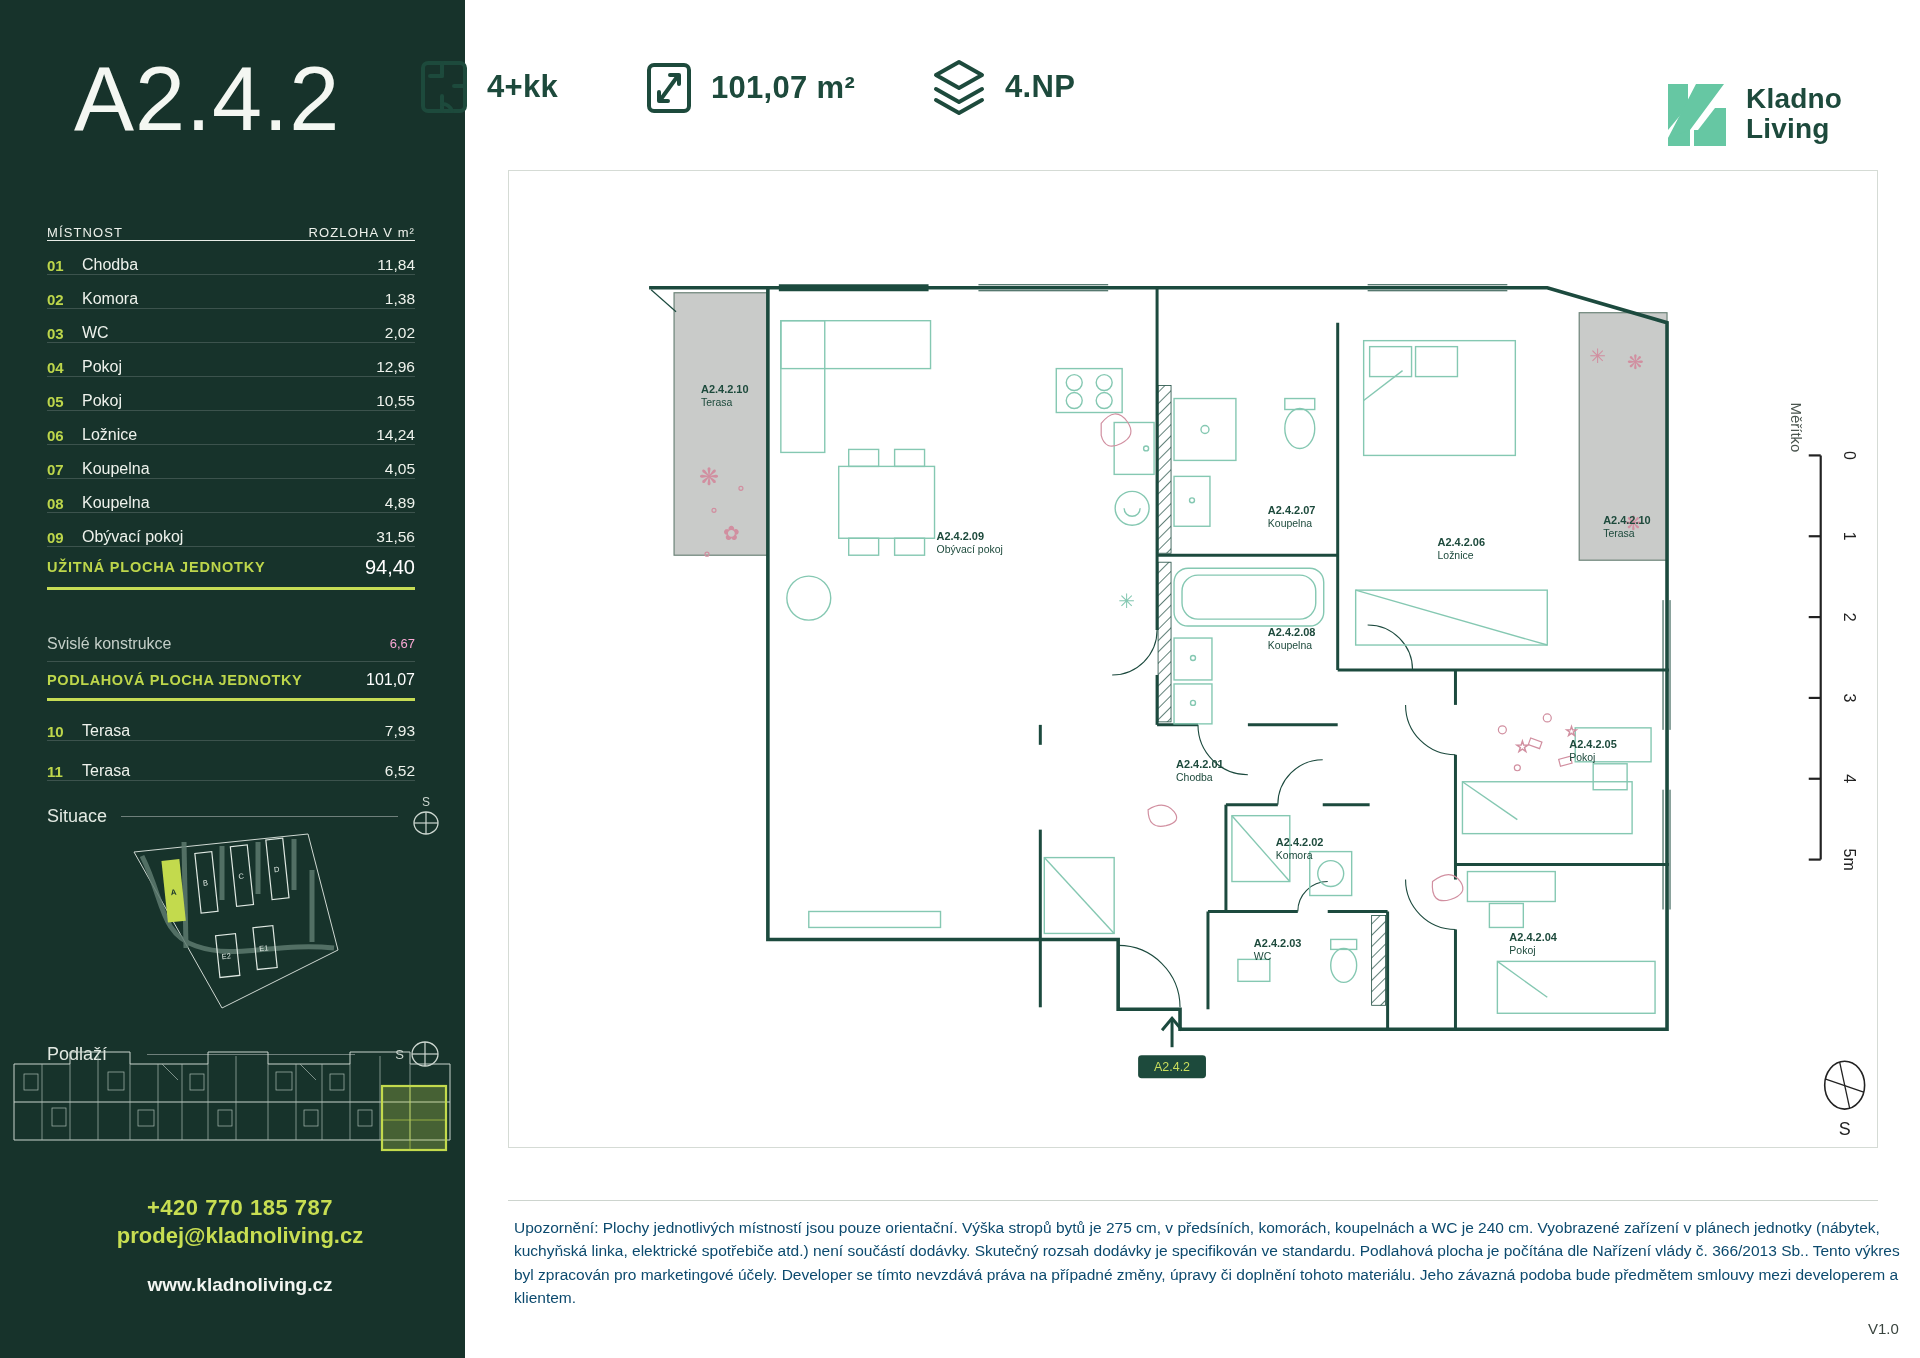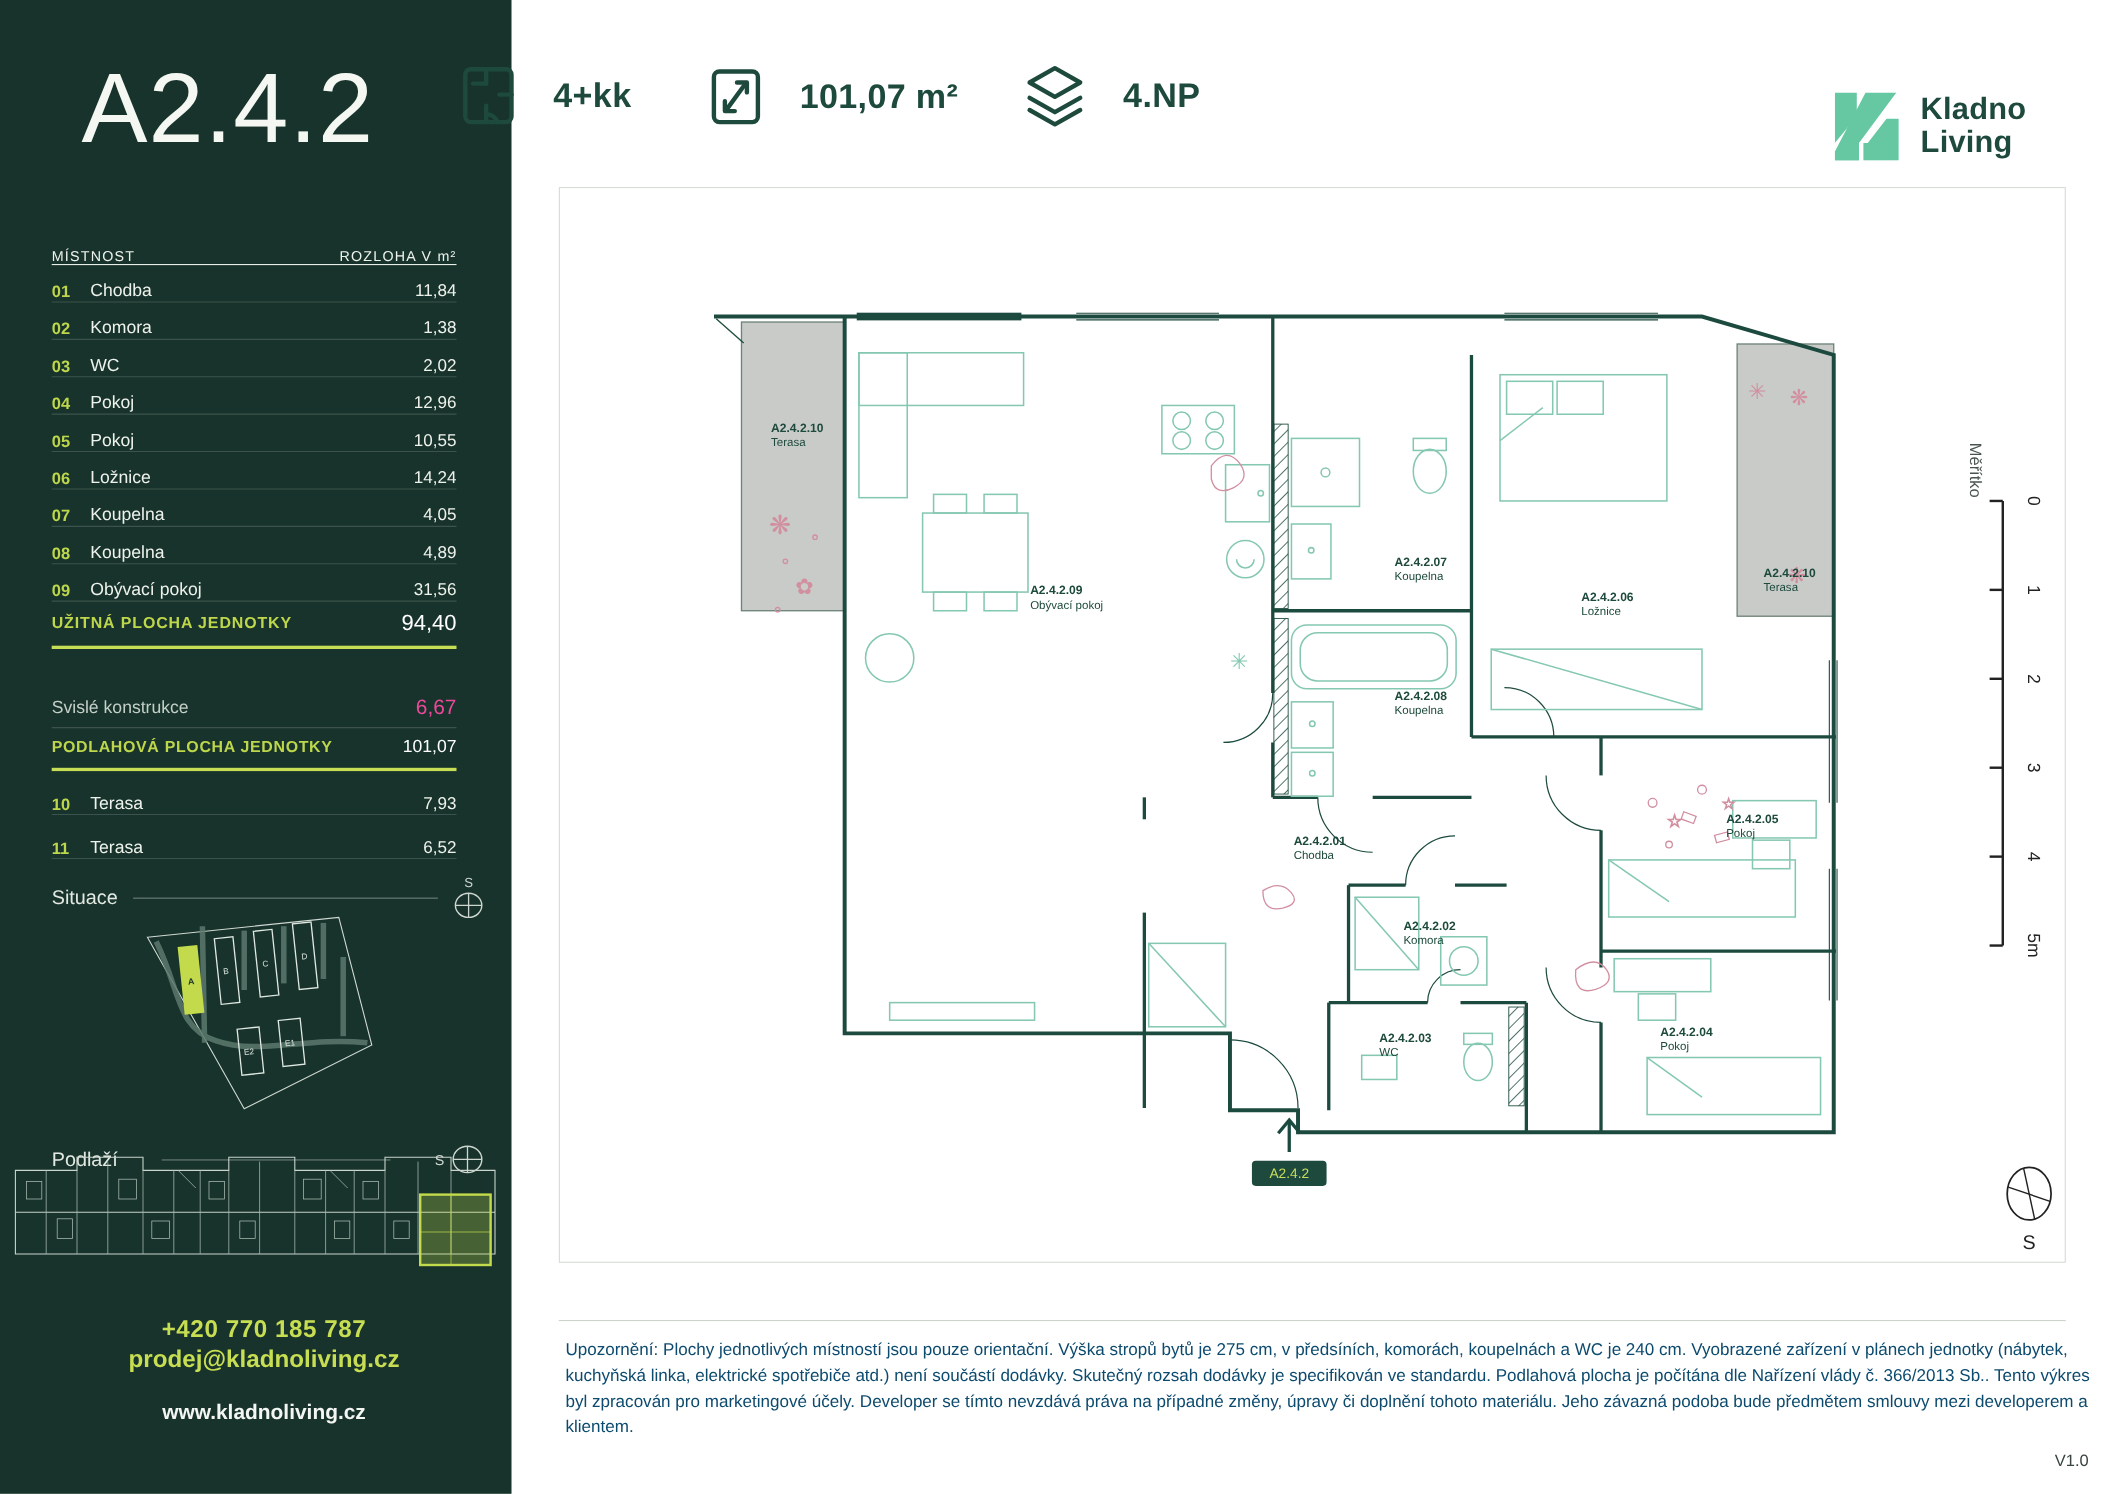--- a/index.html
+++ b/index.html
@@ -16,41 +16,41 @@
   .trow{display:flex;align-items:flex-end;height:33px;border-bottom:1px solid rgba(255,255,255,.16);font-size:16px;}
   .trow .num{width:35px;color:#bdd64b;font-weight:700;font-size:15px;}
   .trow .nm{flex:1;color:#eef2ec;}
   .trow .val{color:#eef2ec;font-size:15.5px;}
   .sumrow{display:flex;align-items:center;height:40px;border-bottom:3px solid #c6dd55;}
   .sumrow .lbl{flex:1;color:#bdd64b;font-size:14.5px;font-weight:600;letter-spacing:.8px;}
   .sumrow .val{color:#fff;font-weight:400;font-size:20px;}
   .spacer36{height:36px;}
   .midrow{display:flex;align-items:center;height:35px;border-bottom:1px solid rgba(255,255,255,.16);}
   .midrow .lbl{flex:1;color:#c4cfc8;font-size:16px;}
-  .midrow .val{color:#ec4899;font-size:19px;}
+  .midrow .val{color:#f9a8d4;font-size:13px;}
   .podrow{display:flex;align-items:center;height:36px;border-bottom:3px solid #c6dd55;}
   .podrow .lbl{flex:1;color:#bdd64b;font-size:14.5px;font-weight:600;letter-spacing:.6px;}
   .podrow .val{color:#fff;font-weight:400;font-size:16px;}
   .trow.tall{height:39px;}
 
   .sec-head{position:absolute;left:47px;width:393px;display:flex;align-items:center;gap:14px;}
   .sec-head .t{font-size:18px;color:#e2e9e2;white-space:nowrap;}
   .sec-head .rule{flex:1;height:1px;background:rgba(255,255,255,.38);}
   .compass-mini{display:flex;flex-direction:column;align-items:center;line-height:1;}
   .compass-mini .s{font-size:12px;color:#cdd7d0;margin-bottom:2px;}
   .compass-inline{display:flex;align-items:center;gap:6px;}
   .compass-inline .s{font-size:13px;color:#cdd7d0;}
 
   .contact{position:absolute;left:40px;top:1194px;width:400px;text-align:center;}
   .contact .ph{color:#c8de52;font-size:22px;font-weight:700;letter-spacing:.5px;line-height:28px;}
   .contact .em{color:#c8de52;font-size:22px;font-weight:700;line-height:28px;}
   .contact .web{color:#f3f6f2;font-size:19px;font-weight:700;margin-top:24px;}
 
   
-  .hitem{position:absolute;display:flex;align-items:center;gap:35px;color:#1d4a3c;}
+  .hitem{position:absolute;display:flex;align-items:center;gap:19px;color:#1d4a3c;}
   .hitem .txt{font-size:31px;font-weight:600;letter-spacing:.3px;}
   .logo{position:absolute;left:1668px;top:84px;display:flex;gap:14px;align-items:flex-start;}
   .logo .nm{font-size:28px;font-weight:700;color:#1d4a3c;line-height:30px;letter-spacing:.2px;}
 
   
   .panel{position:absolute;left:508px;top:170px;width:1370px;height:978px;border:1px solid #d5dbd5;box-sizing:border-box;background:#fff;}
 
   
   .foot-sep{position:absolute;left:508px;top:1200px;width:1370px;height:1px;background:#cdd4ce;}
   .disclaimer{position:absolute;left:514px;top:1216px;width:1392px;font-size:15.5px;line-height:1.5;color:#0c4a6e;}

